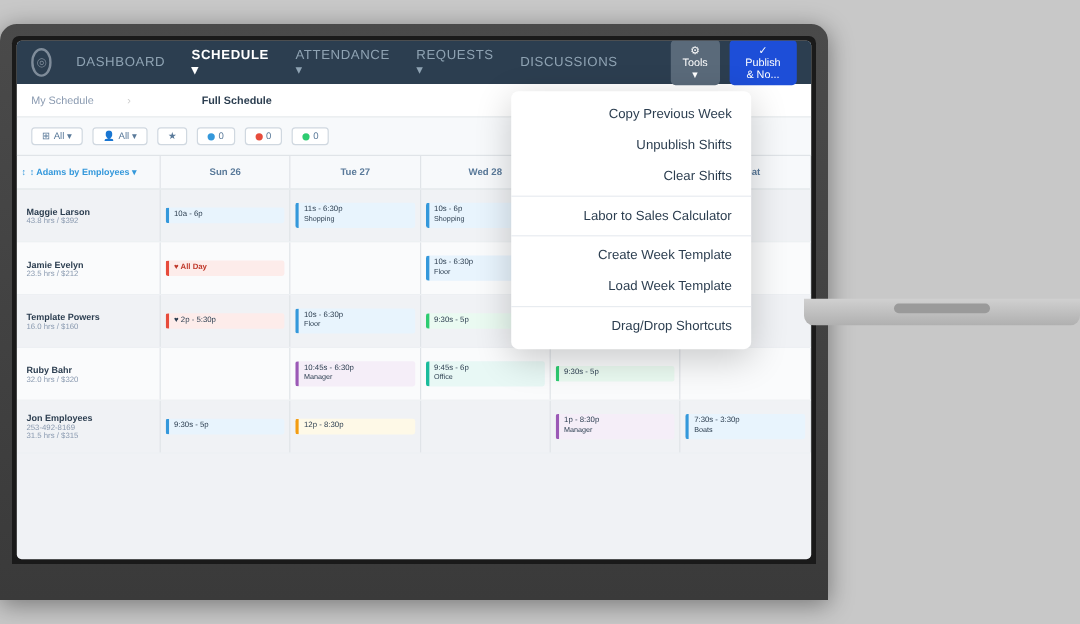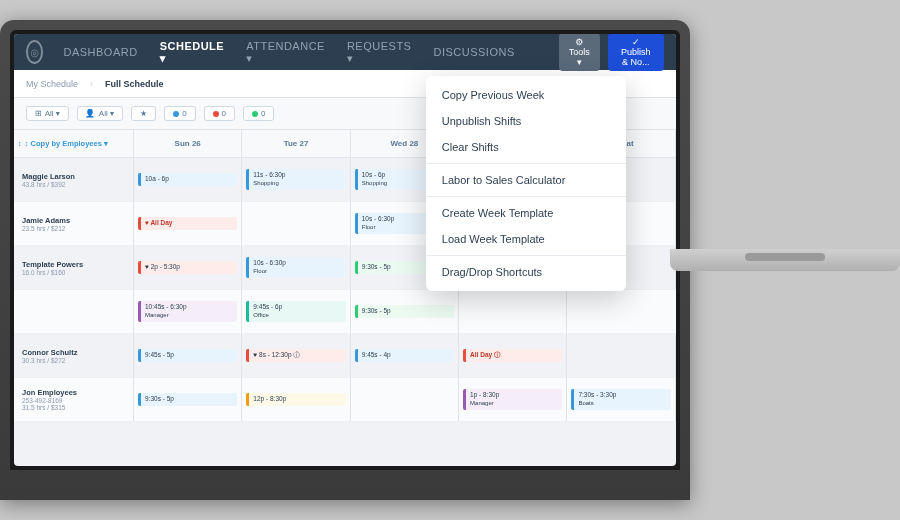--- a/index.html
+++ b/index.html
@@ -131,31 +131,32 @@
       gap: 4px;
     }
 
     
     .sub-nav {
       background: #ffffff;
       height: 28px;
       display: flex;
       align-items: center;
       padding: 0 12px;
-      gap: 12px;
+      gap: 28px;
       border-bottom: 1px solid #e0e4e8;
     }
     .sub-nav-item {
       font-size: 9px;
       color: #8a9ab0;
       cursor: pointer;
     }
     .sub-nav-item.active {
       color: #2c3e50;
       font-weight: 600;
+      margin-left: 31px;
     }
 
     
     .toolbar {
       background: #f7f9fb;
       height: 32px;
       display: flex;
       align-items: center;
       padding: 0 12px;
       gap: 8px;
@@ -272,20 +273,21 @@
       color: #c0392b;
       font-weight: 600;
     }
 
     
     .dropdown-overlay {
       position: absolute;
       top: 0; left: 0; right: 0; bottom: 0;
       pointer-events: none;
       z-index: 10;
+      text-align: right;
     }
     .dropdown-menu {
       position: absolute;
       top: 42px;
       right: 50px;
       background: #ffffff;
       border-radius: 6px;
       box-shadow: 0 8px 30px rgba(0,0,0,0.2);
       min-width: 200px;
       padding: 6px 0;
@@ -356,21 +358,21 @@
         <button class="filter-btn">
           <span class="dot green"></span>
           <span>0</span>
         </button>
       </div>
 
       <div class="calendar-area">
         <div class="cal-header">
           <div class="cal-header-cell sort-col">
             <span>↕</span>
-            <span>↕ Copy by Employees ▾</span>
+            <span>↕ Adams by Employees ▾</span>
           </div>
           <div class="cal-header-cell">Sun 26</div>
           <div class="cal-header-cell">Tue 27</div>
           <div class="cal-header-cell">Wed 28</div>
           <div class="cal-header-cell">Thu 29</div>
           <div class="cal-header-cell">Fri/Sat</div>
         </div>
         <div class="cal-body">
 
           <div class="cal-row">
@@ -386,21 +388,21 @@
             </div>
             <div class="shift-cell">
               <div class="shift-block blue">10s - 6p<br><span style="font-size:6px;">Shopping</span></div>
             </div>
             <div class="shift-cell"></div>
             <div class="shift-cell"></div>
           </div>
 
           <div class="cal-row">
             <div class="employee-cell">
-              <span class="emp-name">Jamie Adams</span>
+              <span class="emp-name">Jamie Evelyn</span>
               <span class="emp-details">23.5 hrs / $212</span>
             </div>
             <div class="shift-cell">
               <div class="shift-block allday">♥ All Day</div>
             </div>
             <div class="shift-cell"></div>
             <div class="shift-cell">
               <div class="shift-block blue">10s - 6:30p<br><span style="font-size:6px;">Floor</span></div>
             </div>
             <div class="shift-cell">
@@ -422,52 +424,37 @@
               <div class="shift-block blue">10s - 6:30p<br><span style="font-size:6px;">Floor</span></div>
             </div>
             <div class="shift-cell">
               <div class="shift-block green">9:30s - 5p</div>
             </div>
             <div class="shift-cell"></div>
             <div class="shift-cell"></div>
           </div>
 
           <div class="cal-row">
+            <div class="employee-cell">
+              <span class="emp-name">Ruby Bahr</span>
+              <span class="emp-details">32.0 hrs / $320</span>
+            </div>
             <div class="shift-cell"></div>
             <div class="shift-cell">
               <div class="shift-block purple">10:45s - 6:30p<br><span style="font-size:6px;">Manager</span></div>
             </div>
             <div class="shift-cell">
               <div class="shift-block teal">9:45s - 6p<br><span style="font-size:6px;">Office</span></div>
             </div>
             <div class="shift-cell">
               <div class="shift-block green">9:30s - 5p</div>
             </div>
             <div class="shift-cell"></div>
           </div>
 
-          <div class="cal-row">
-            <div class="employee-cell">
-              <span class="emp-name">Connor Schultz</span>
-              <span class="emp-details">30.3 hrs / $272</span>
-            </div>
-            <div class="shift-cell">
-              <div class="shift-block blue">9:45s - 5p</div>
-            </div>
-            <div class="shift-cell">
-              <div class="shift-block red">♥ 8s - 12:30p ⓘ</div>
-            </div>
-            <div class="shift-cell">
-              <div class="shift-block blue">9:45s - 4p</div>
-            </div>
-            <div class="shift-cell">
-              <div class="shift-block allday">All Day ⓘ</div>
-            </div>
-            <div class="shift-cell"></div>
-          </div>
 
           <div class="cal-row">
             <div class="employee-cell">
               <span class="emp-name">Jon Employees</span>
               <span class="emp-details">253-492-8169<br>31.5 hrs / $315</span>
             </div>
             <div class="shift-cell">
               <div class="shift-block blue">9:30s - 5p</div>
             </div>
             <div class="shift-cell">

